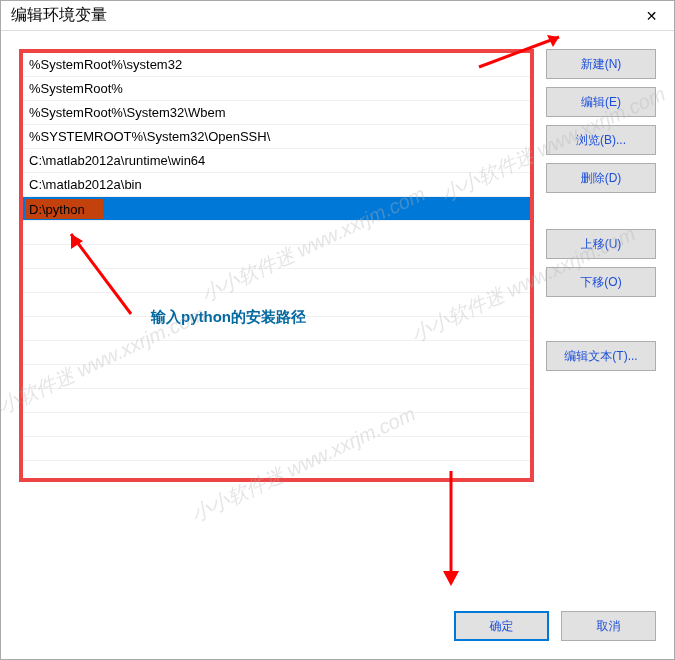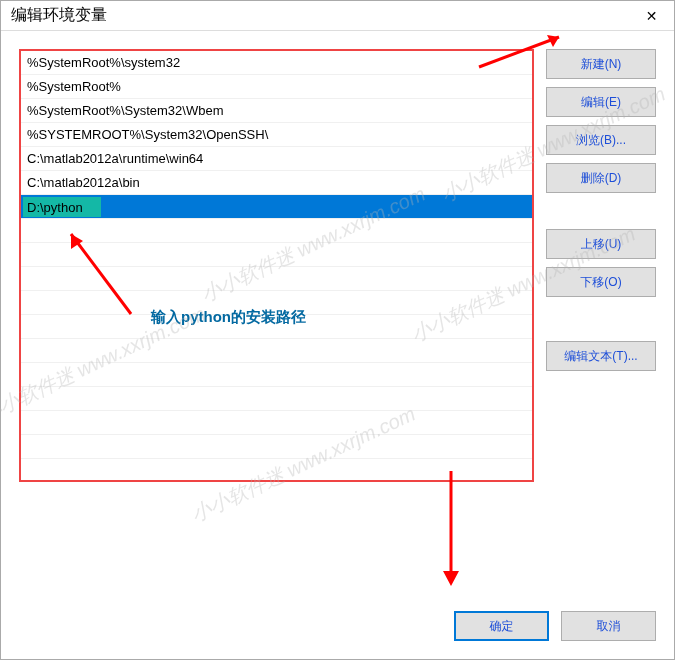--- a/index.html
+++ b/index.html
@@ -48,21 +48,21 @@
     }
     .content {
       flex: 1;
       display: flex;
       padding: 18px 18px 10px 18px;
       gap: 12px;
       position: relative;
     }
     .list-container {
       flex: 1;
-      border: 2px solid #ef4444;
+      border: 4px solid #ef4444;
       background: #fff;
       height: 433px;
       overflow: hidden;
       position: relative;
     }
     .list-item {
       height: 24px;
       line-height: 24px;
       padding: 0 6px;
       font-size: 13px;
@@ -76,21 +76,21 @@
       background: #0078d7;
       padding: 0;
     }
     .edit-input {
       position: absolute;
       left: 1px;
       top: 1px;
       width: 80px;
       height: 22px;
       border: 1px solid #0078d7;
-      background: #14b8a6;
+      background: #c2410c;
       font-size: 13px;
       padding: 0 4px;
       font-family: inherit;
       outline: none;
     }
     .list-row-empty {
       height: 24px;
       border-bottom: 1px solid #f0f0f0;
     }
     .buttons-col {

